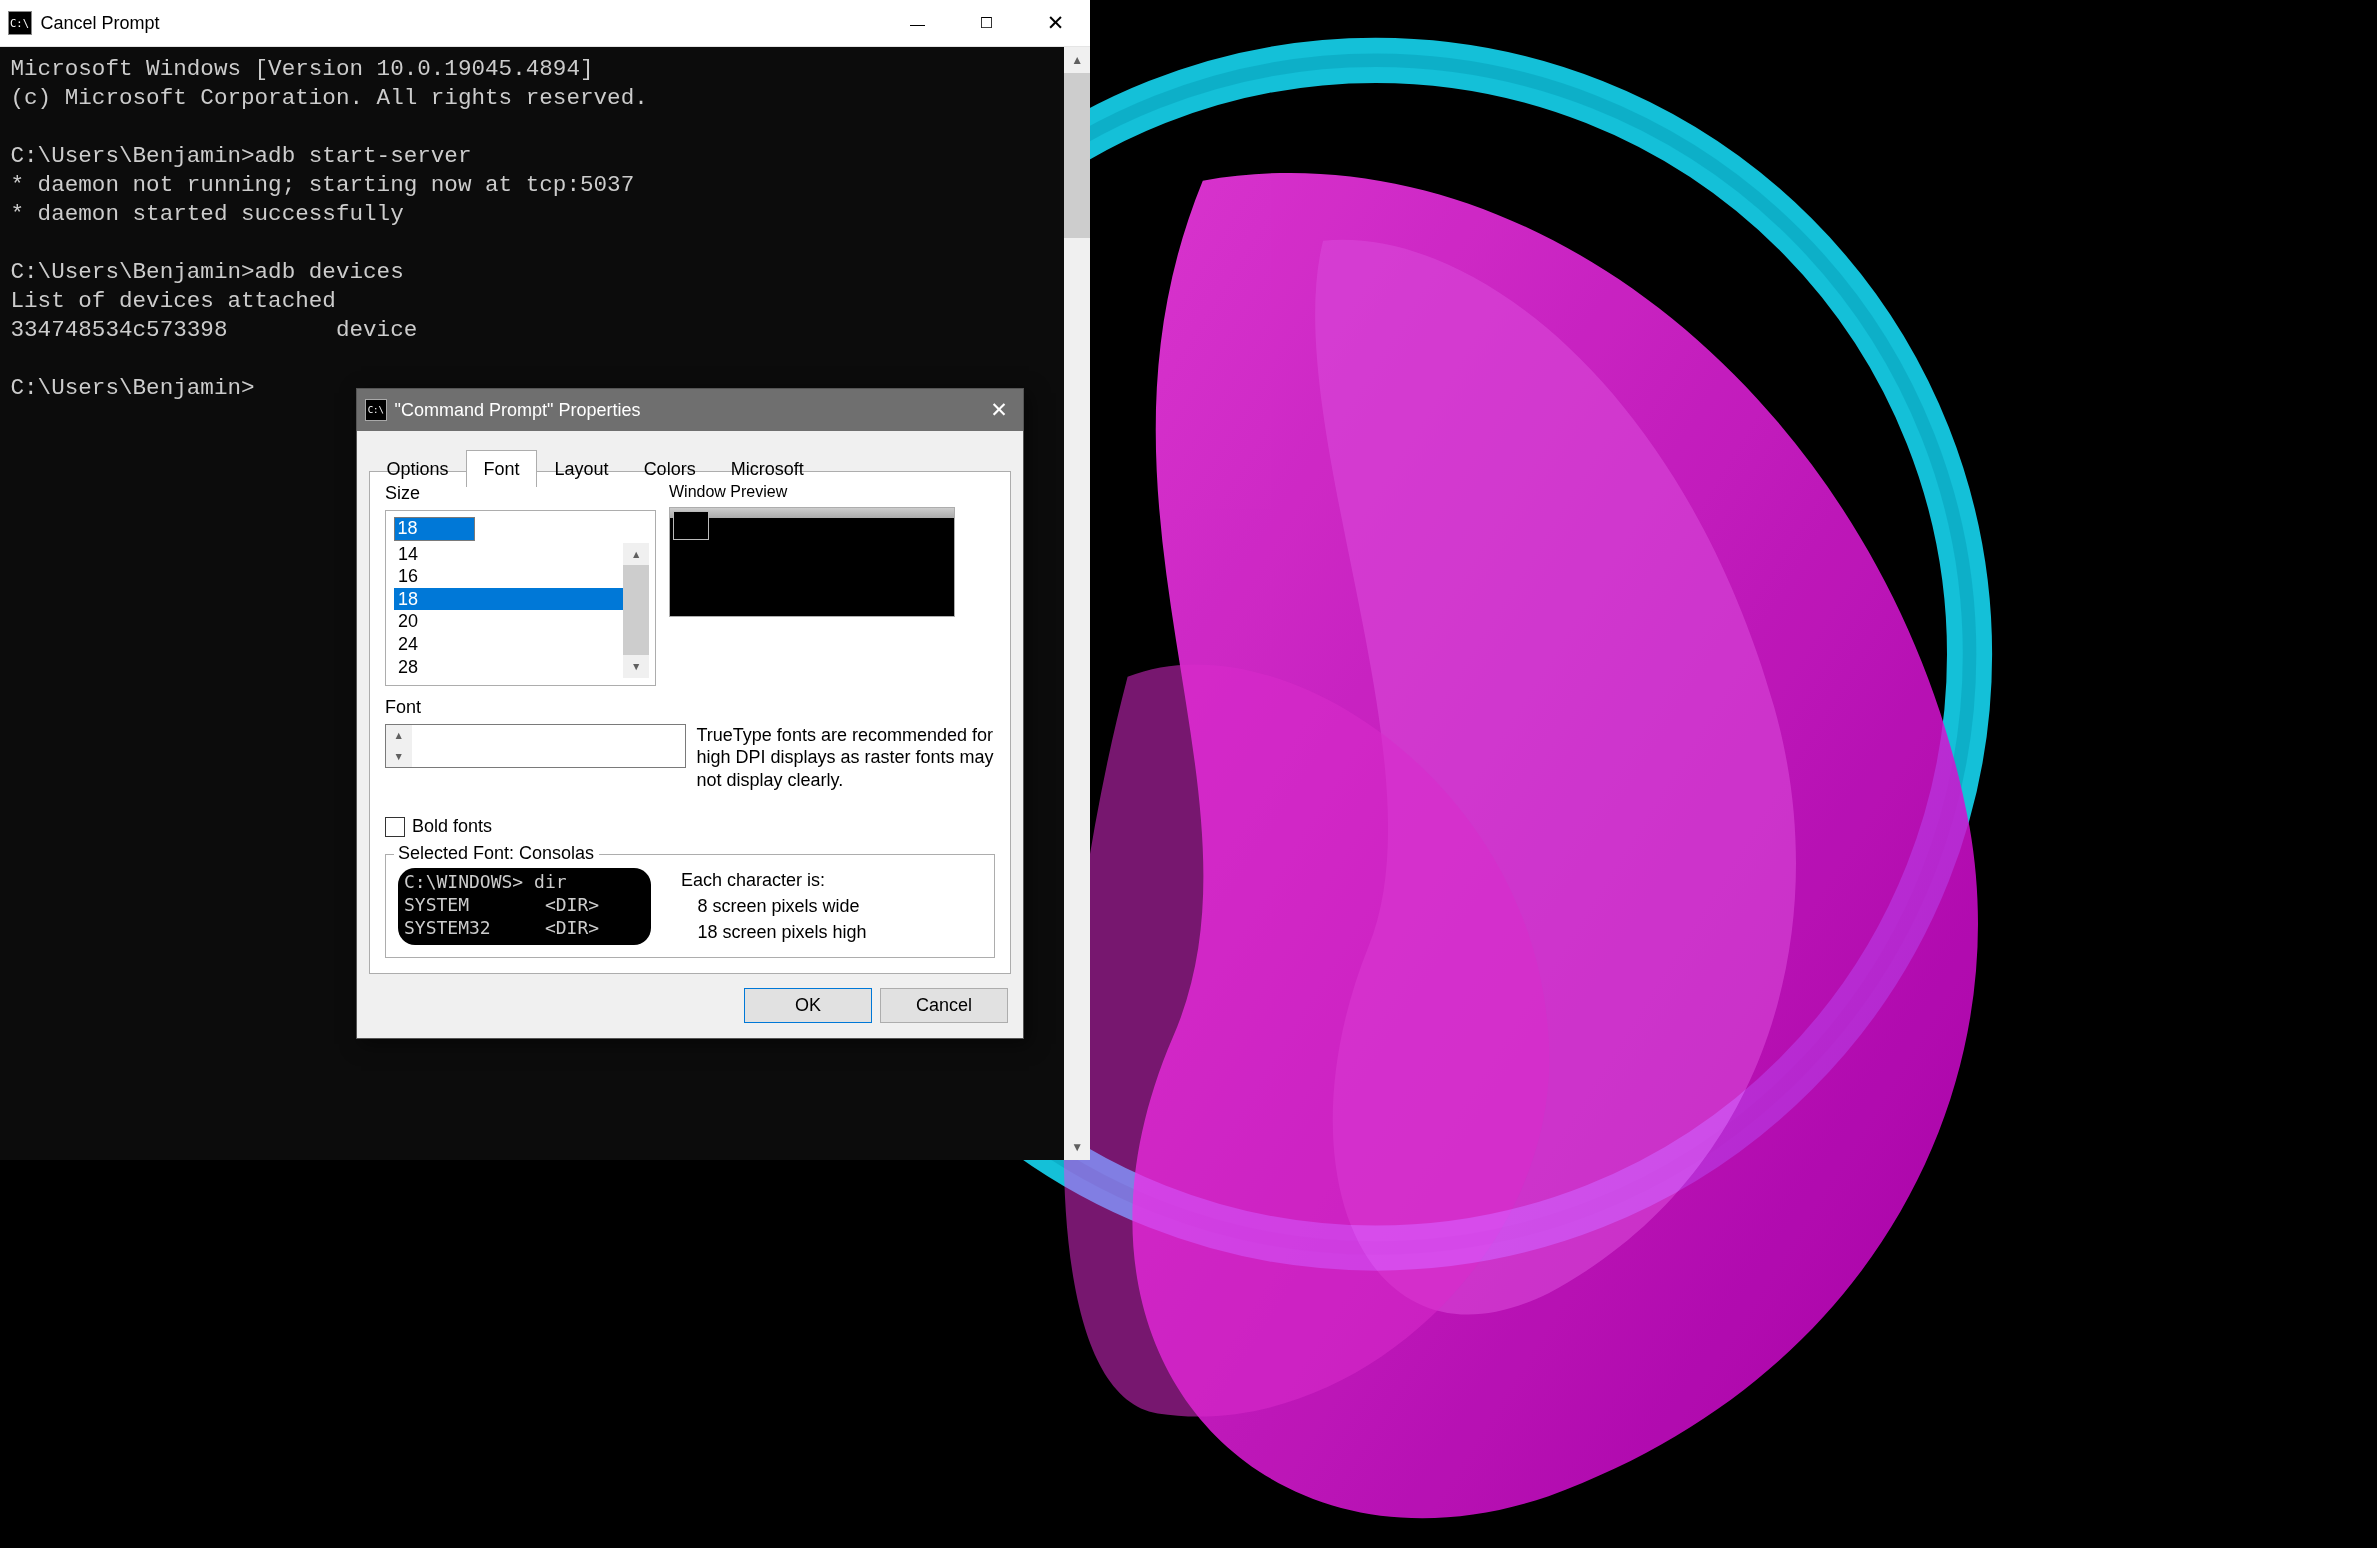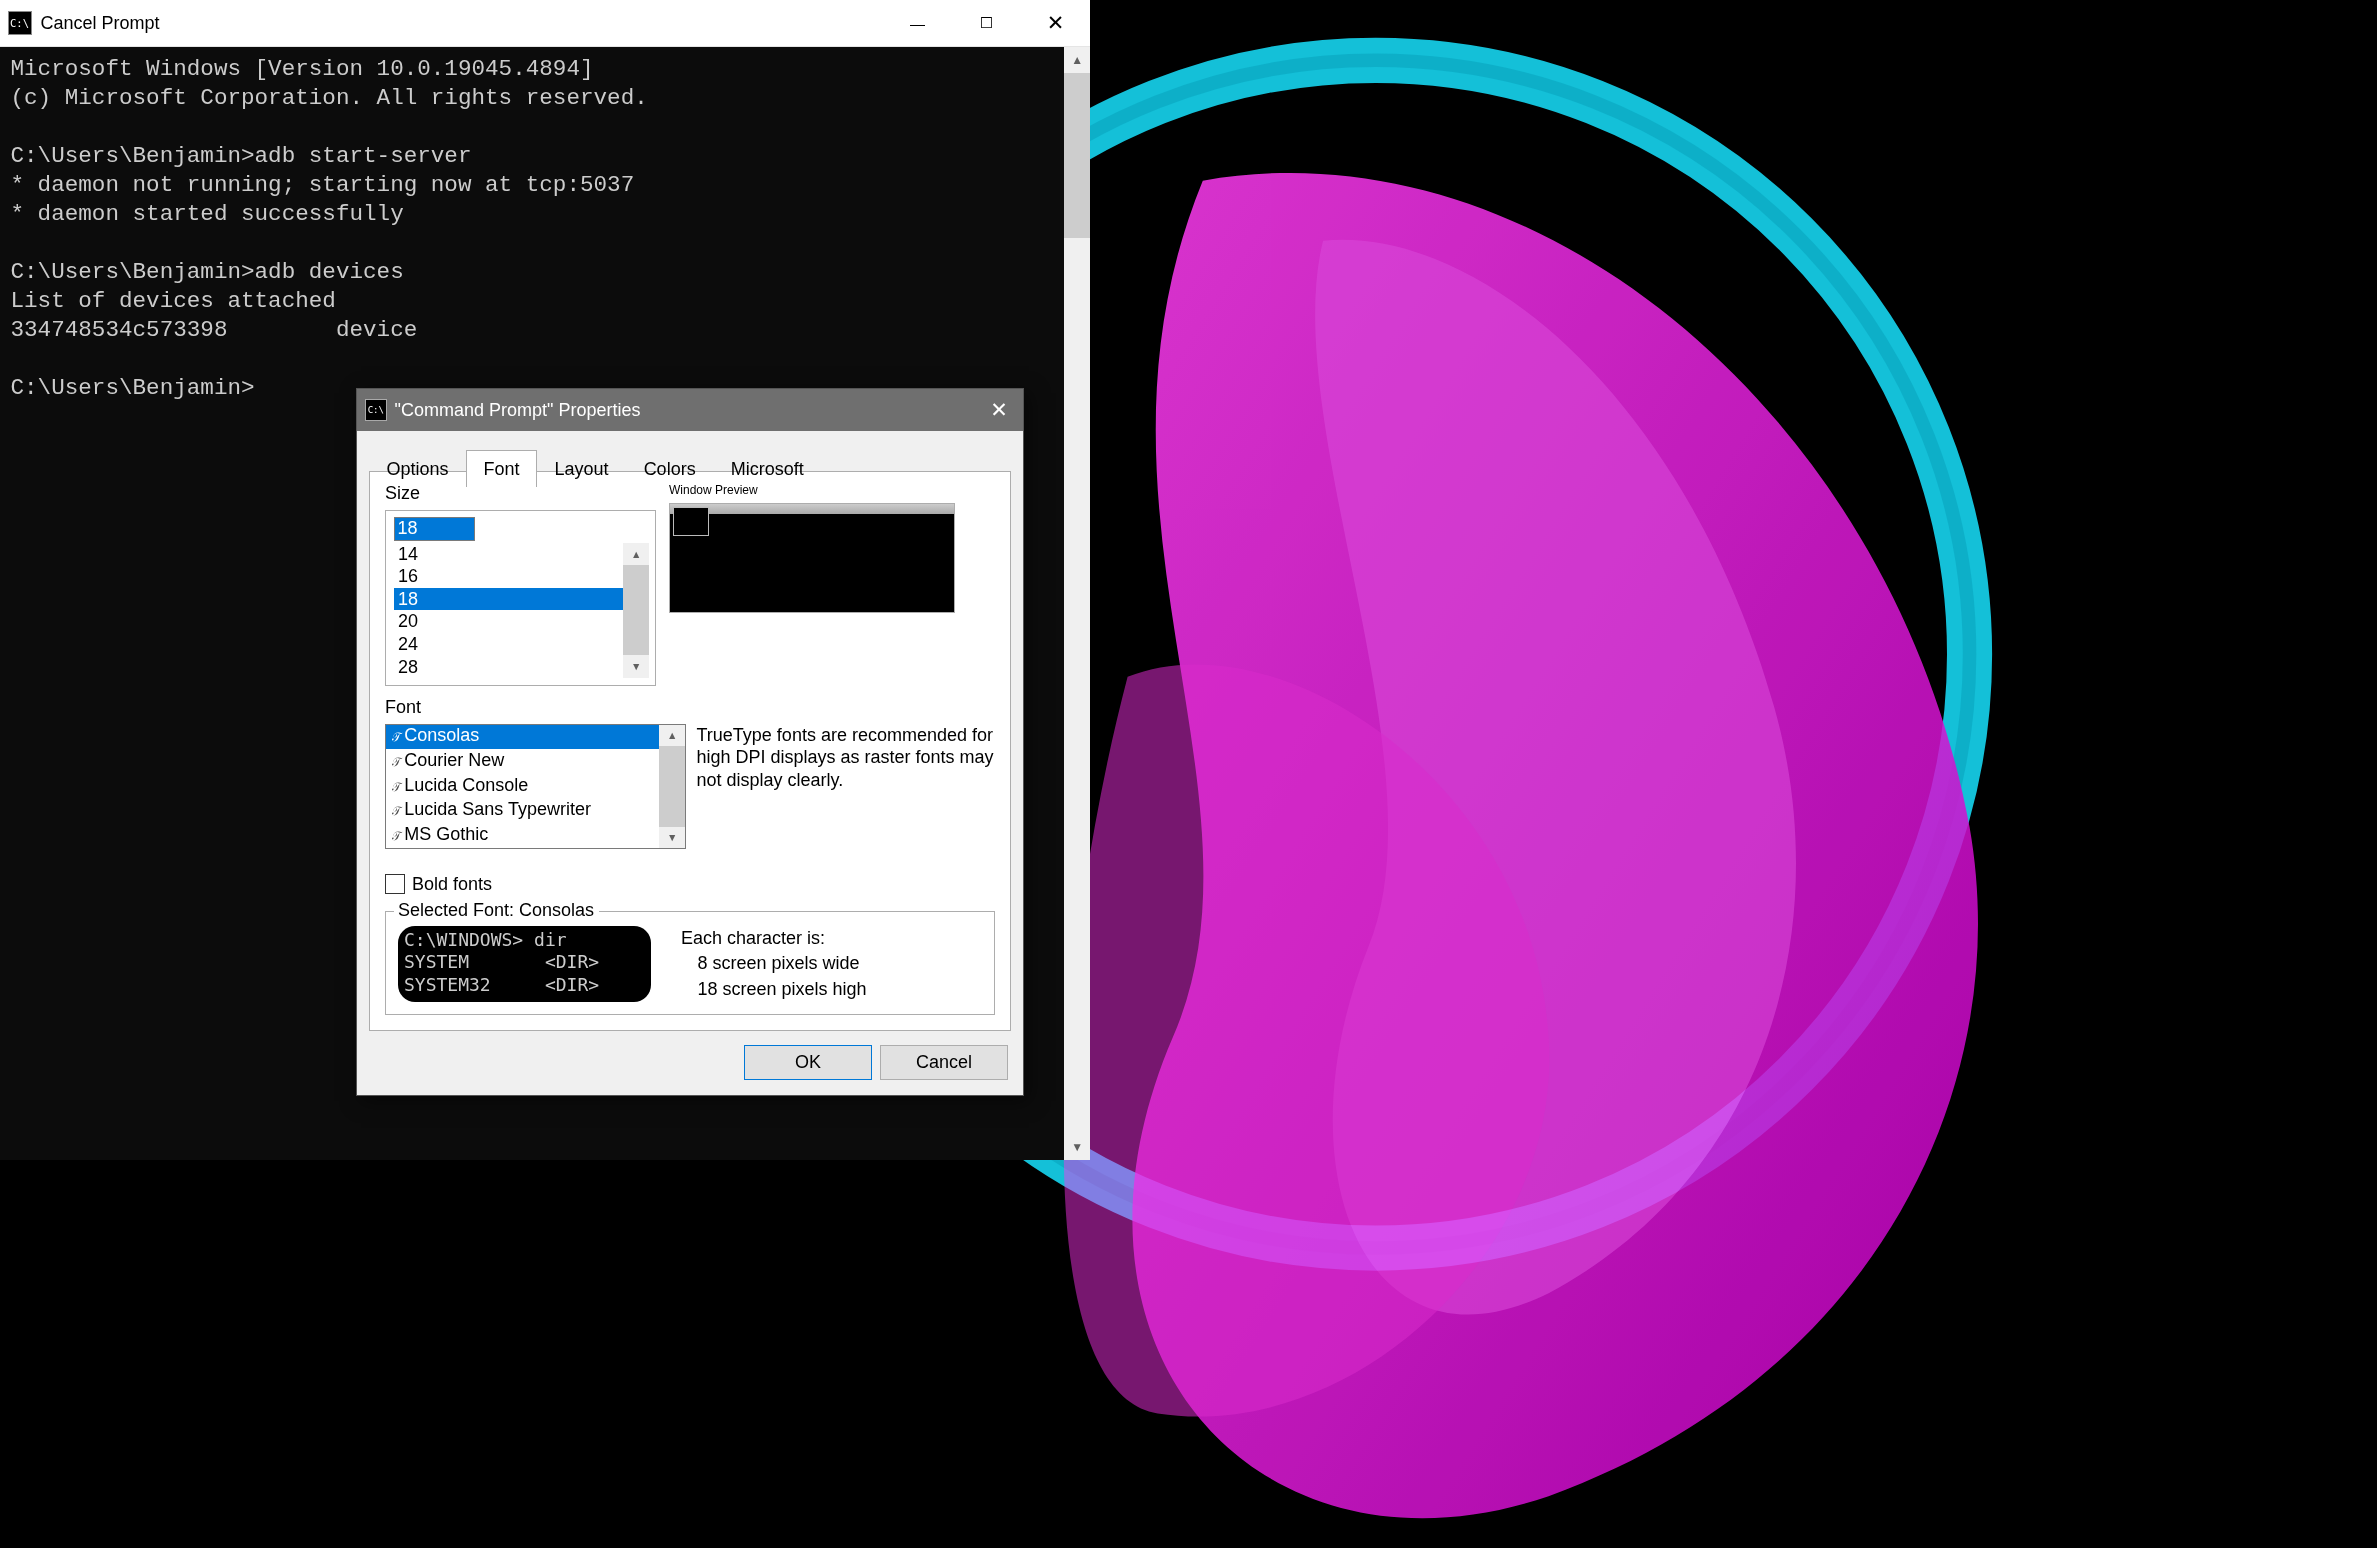--- a/index.html
+++ b/index.html
@@ -162,21 +162,21 @@
 }
 .size-list .opt.sel { background: #0078d7; color: #fff; }
 .size-sb {
   width: 25.6px; background: #f0f0f0;
   display: flex; flex-direction: column;
 }
 .size-sb .arr { height: 22.6px; display:flex;align-items:center;justify-content:center;color:#606060;font-size:10.5px;}
 .size-sb .trk { flex:1; background:#cdcdcd; }
 
 .preview-col { flex: 1; }
-.preview-label { font-size: 12px; margin-bottom: 6px; }
+.preview-label { font-size: 16px; margin-bottom: 6px; }
 .preview-box {
   width: 286px; height: 110px;
   background: #000;
   border: 0.8px solid #adadad;
   position: relative;
 }
 .preview-inner-title {
   position: absolute; top: 0; left: 0; right: 0; height: 10.5px;
   background: linear-gradient(#ccc,#aaa);
 }
@@ -343,27 +343,20 @@
           <div class="preview-inner-title"></div>
           <div class="preview-inner-win"></div>
         </div>
       </div>
     </div>
 
     <div class="font-section">
       <div class="section-label">Font</div>
       <div class="font-row">
         <div class="font-list-box">
-          <div class="font-list" id="font-list">
-              <div class="fopt sel">Consolas</div>
-              <div class="fopt">Courier New</div>
-              <div class="fopt">Lucida Console</div>
-              <div class="fopt">Lucida Sans Typewriter</div>
-              <div class="fopt">MS Gothic</div>
-            </div>
           <div class="font-sb">
             <div class="arr">▲</div>
             <div class="trk"></div>
             <div class="arr">▼</div>
           </div>
         </div>
         <div class="font-help">TrueType fonts are recommended for high DPI displays as raster fonts may not display clearly.</div>
       </div>
       <div class="bold-row">
         <div class="cb"></div>

